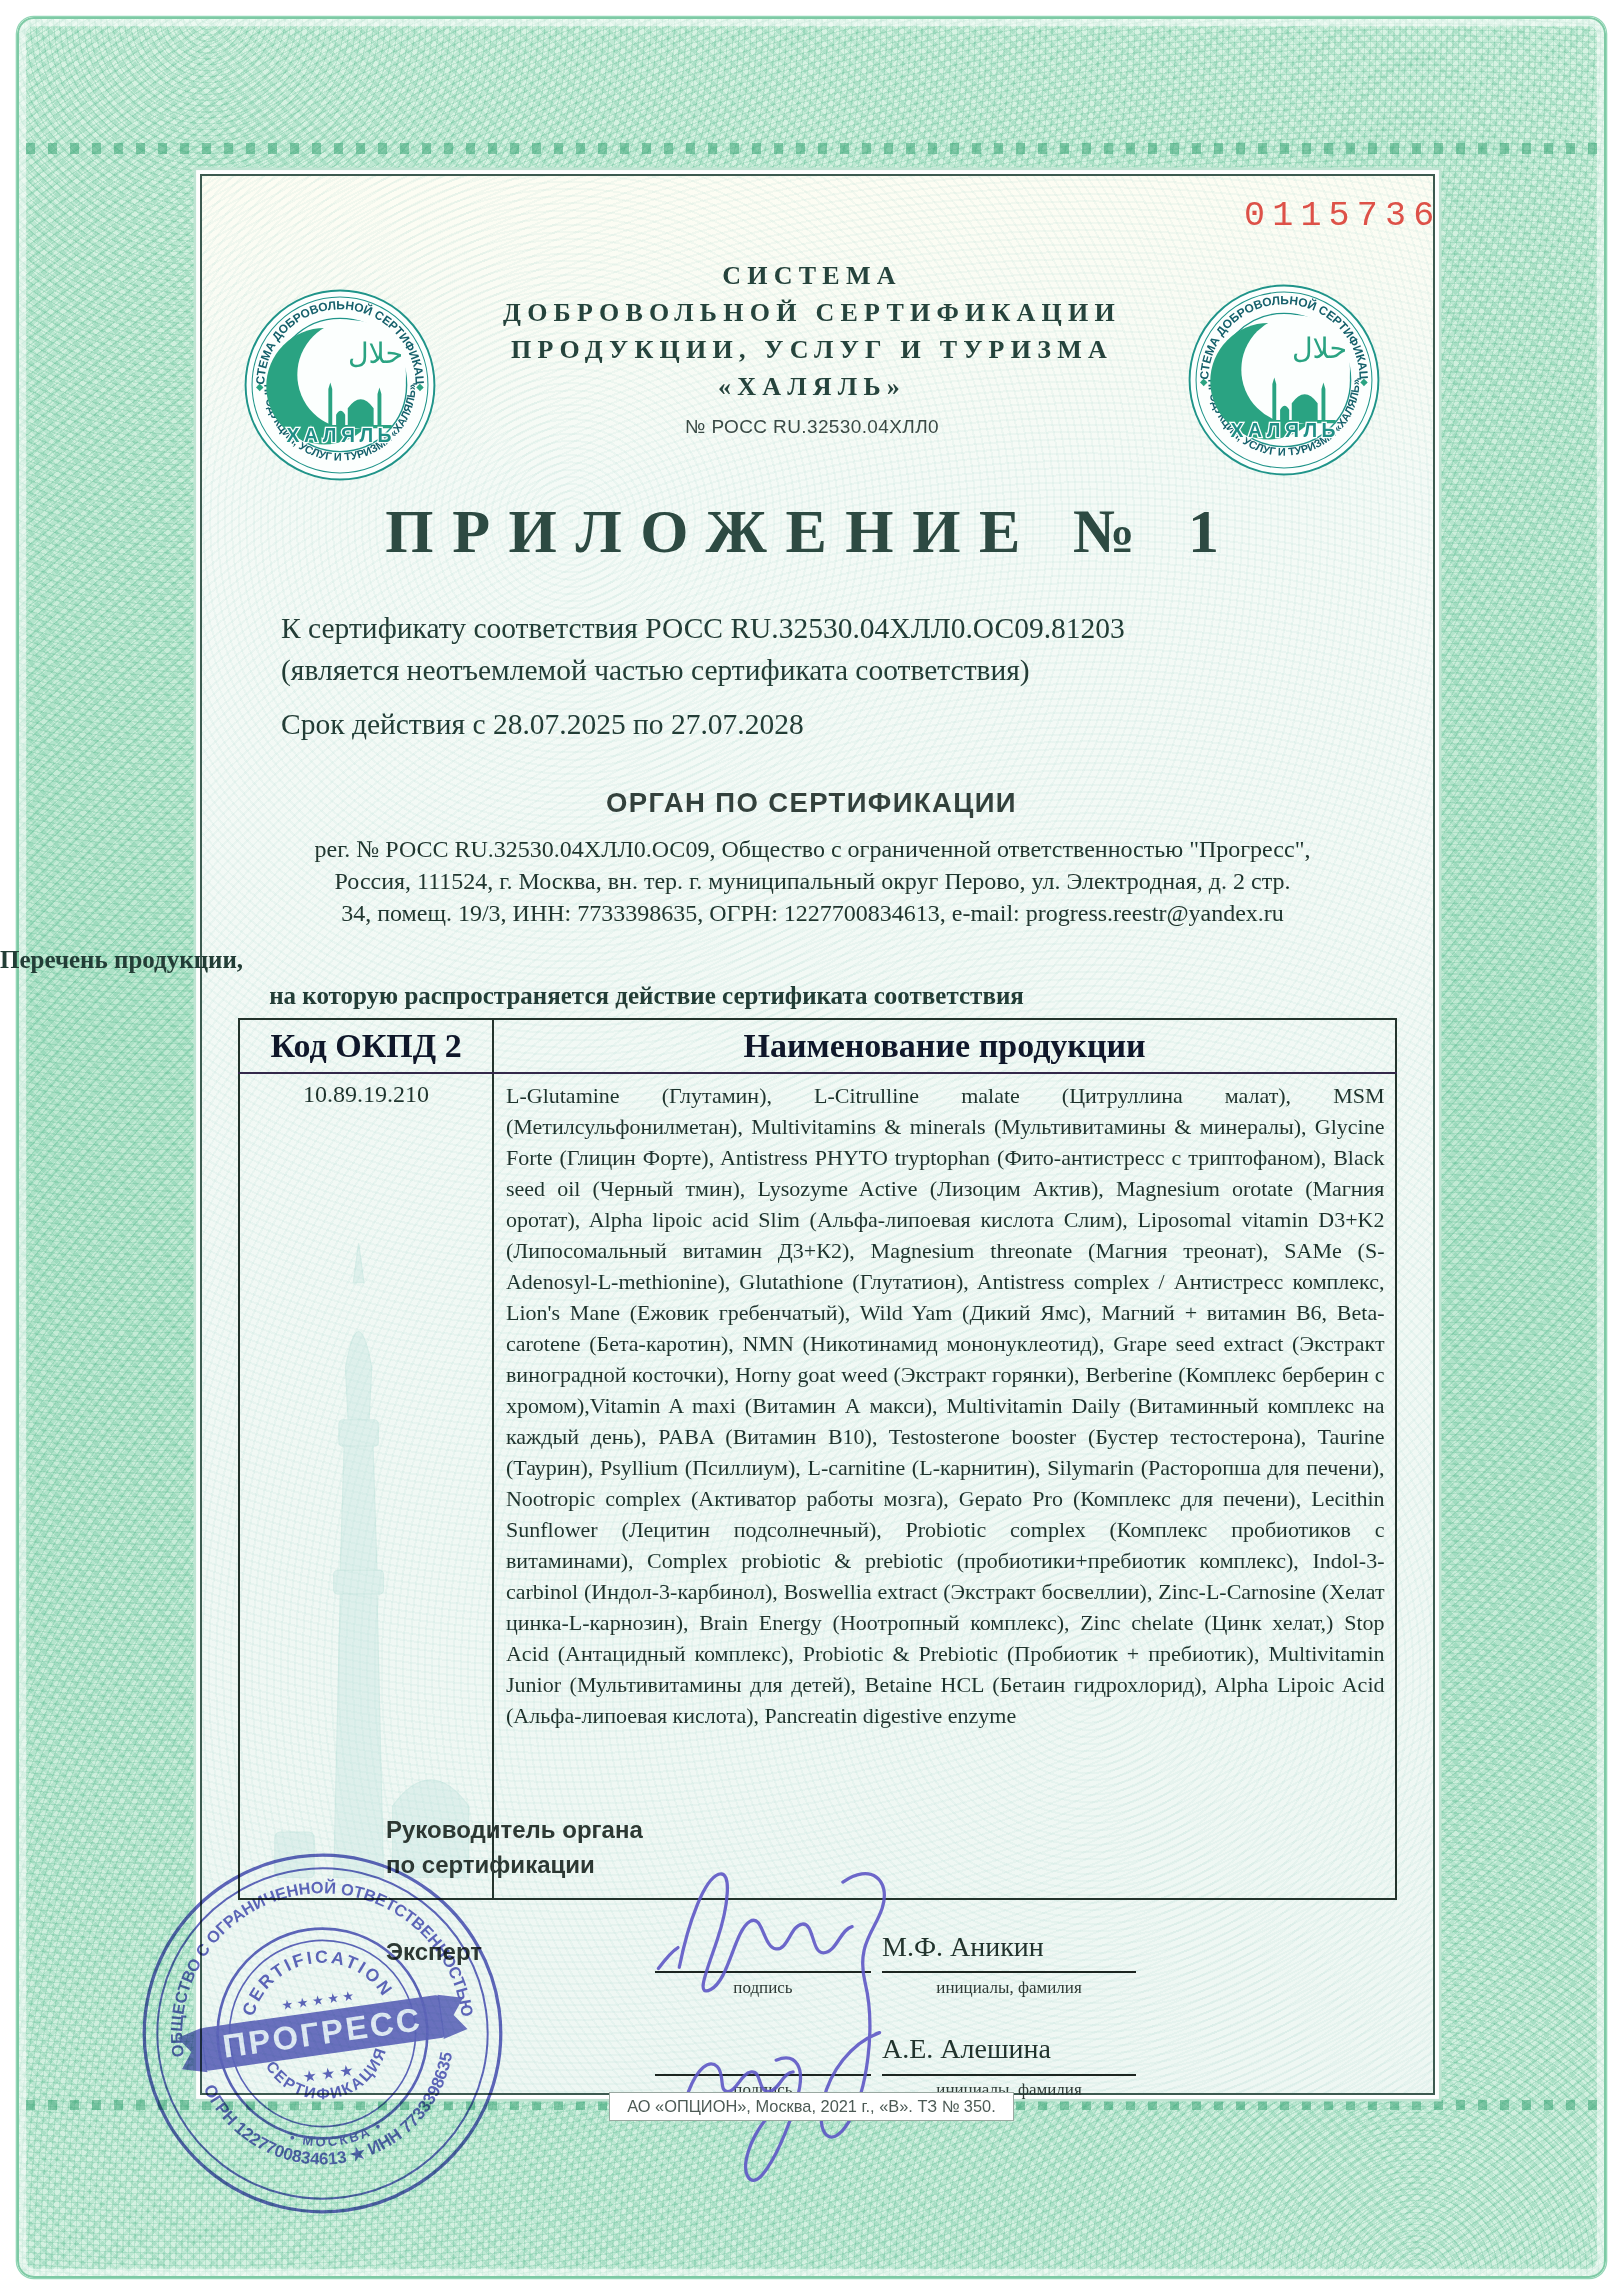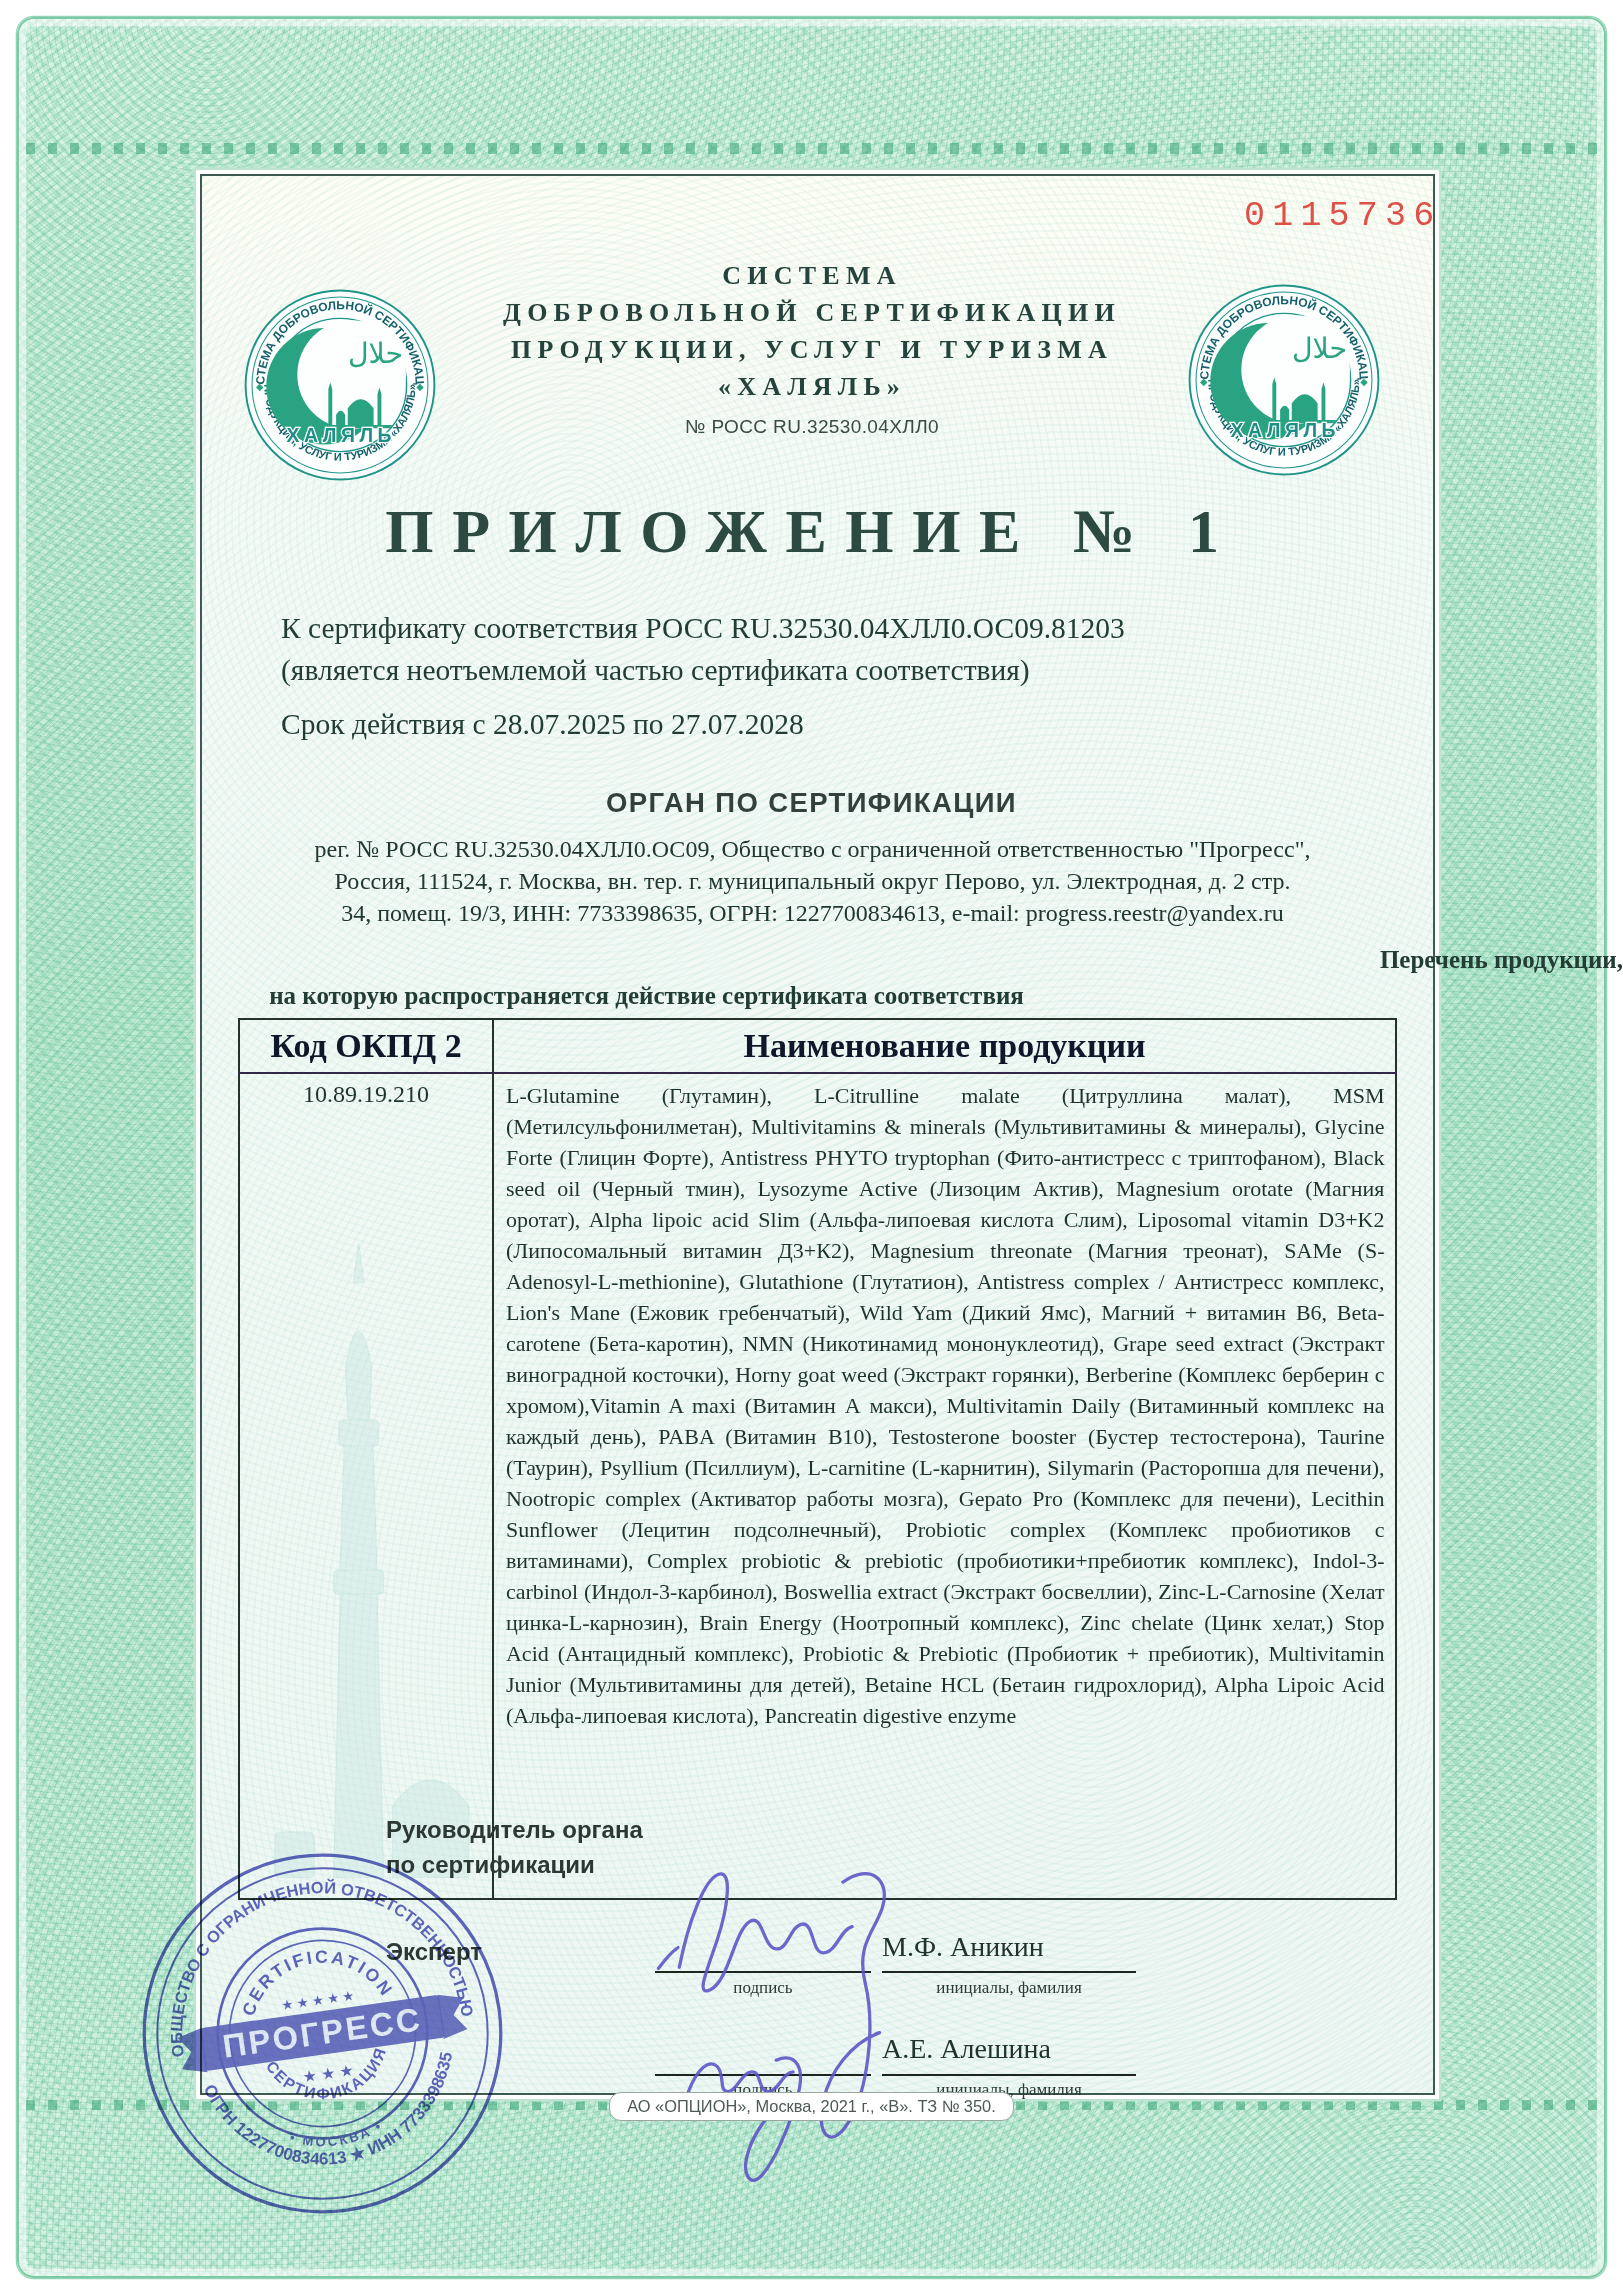--- a/index.html
+++ b/index.html
@@ -44,21 +44,21 @@
 
   .cert-block{position:absolute;left:281px;top:607px;width:1113px;font-size:29.5px;
     font-weight:500;line-height:42px;color:#223d36;}
   .validity{position:absolute;left:281px;top:708px;font-size:29.5px;font-weight:400;color:#223d36;}
 
   .org-heading{position:absolute;left:0;top:787px;width:1623px;text-align:center;
     font-family:"Liberation Sans",sans-serif;font-size:27.5px;font-weight:700;letter-spacing:.05em;color:#33413c;}
   .org-lines{position:absolute;left:230px;top:833px;width:1165px;text-align:center;
     font-size:24px;line-height:32px;color:#20362f;}
 
-  .list-head1{position:absolute;left:0;top:946px;width:1623px;text-align:right;
+  .list-head1{position:absolute;left:0;top:946px;width:1623px;text-align:left;
     font-size:25px;font-weight:700;color:#223d36;}
   .list-head2{position:absolute;left:0;top:982px;width:1293px;text-align:center;
     font-size:25px;font-weight:700;color:#223d36;}
 
   table.products{position:absolute;left:238px;top:1018px;border-collapse:collapse;
     width:1159px;table-layout:fixed;}
   table.products th,table.products td{border:2px solid #23332c;vertical-align:top;}
   th.c1{width:247px;} 
   table.products th{font-size:34px;font-weight:700;padding:6.5px 2.6px 7.9px 2.6px;text-align:center;color:#0f172a;
     border-bottom:2.6px solid #33284a;}
@@ -81,21 +81,21 @@
   .sig-name{position:absolute;font-size:28px;color:#21332d;text-align:left;width:254px;left:882px;}
   .name1{top:1931px;} .name2{top:2033px;}
 
   .ink{position:absolute;inset:0;pointer-events:none;}
   .ink path{stroke:#5d57c5;stroke-width:5;fill:none;stroke-linecap:round;opacity:.9;}
 
   .stamp{position:absolute;left:139px;top:1850px;width:367px;height:367px;
     mix-blend-mode:multiply;opacity:.88;transform:rotate(-8deg);}
 
   .footer-note{position:absolute;left:0;top:2092px;width:1623px;text-align:center;z-index:5;}
-  .footer-note span{display:inline-block;background:#ffffff;border:1.3px solid #9aa8a1;border-radius:12px;
+  .footer-note span{display:inline-block;background:#ffffff;border:1.3px solid #9aa8a1;border-radius:0;
     padding:3.9px 17px;font-family:"Liberation Sans",sans-serif;font-size:16.4px;color:#4c5a55;}
 
   .logo text,.stamp text{font-family:"Liberation Sans",sans-serif;}
   .arabic{font-family:"DejaVu Sans",sans-serif;}
 </style>
 </head>
 <body>
 
 <div class="page">
 

